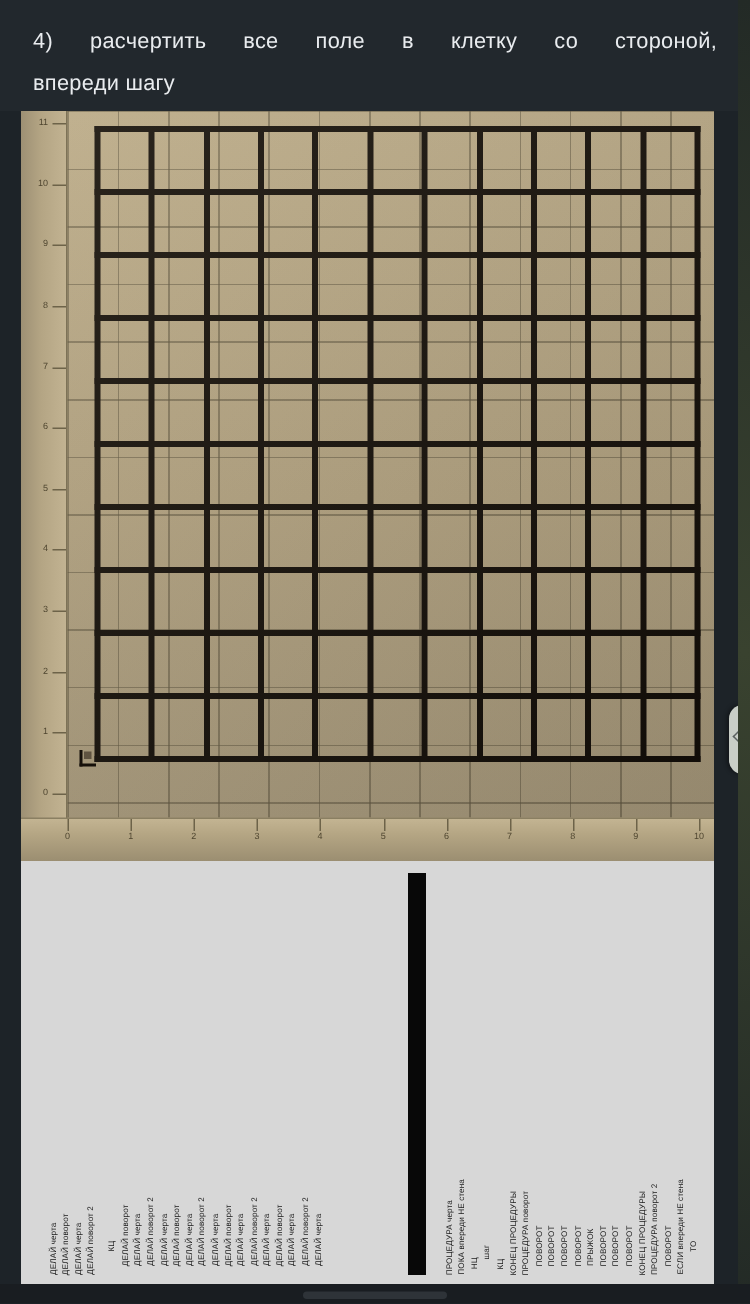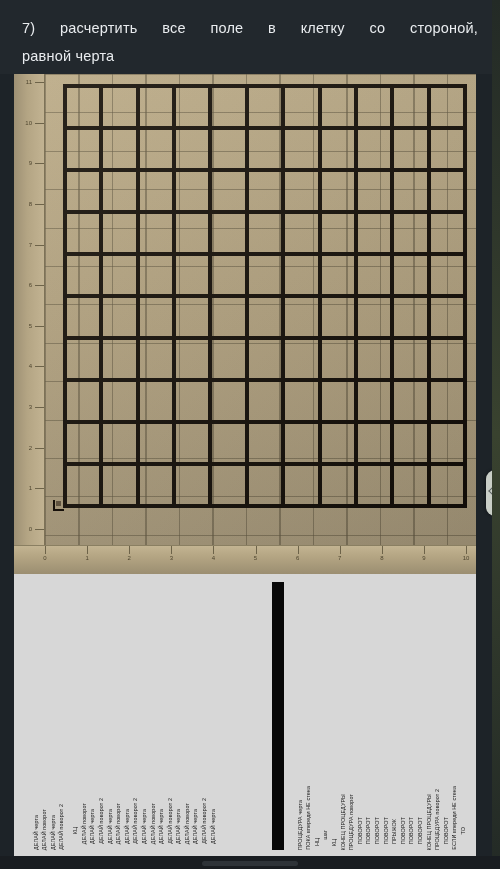--- a/index.html
+++ b/index.html
@@ -163,22 +163,22 @@
   #right-gutter{
     position:absolute;right:0;top:0;width:8px;height:869px;
     background:linear-gradient(180deg,#232a26 0%,#39422f 50%,#232a26 100%);
   }
 </style>
 </head>
 <body>
 
 <div id="question-block">
   <div id="question-text">
-    <span class="qline j">7) расчертить все поле в клетку со стороной,</span>
-    <span class="qline">равной черта</span>
+    <span class="qline j">4) расчертить все поле в клетку со стороной,</span>
+    <span class="qline">впереди шагу</span>
   </div>
 </div>
 
 <div id="field-panel">
   <div id="field-inner">
 
     <div id="playfield">
       <div id="base-grid"></div>
       <div id="drawn-layer">
           <div class="drawn v" style="left: 18px; top: 10px; height: 424px;"></div>

